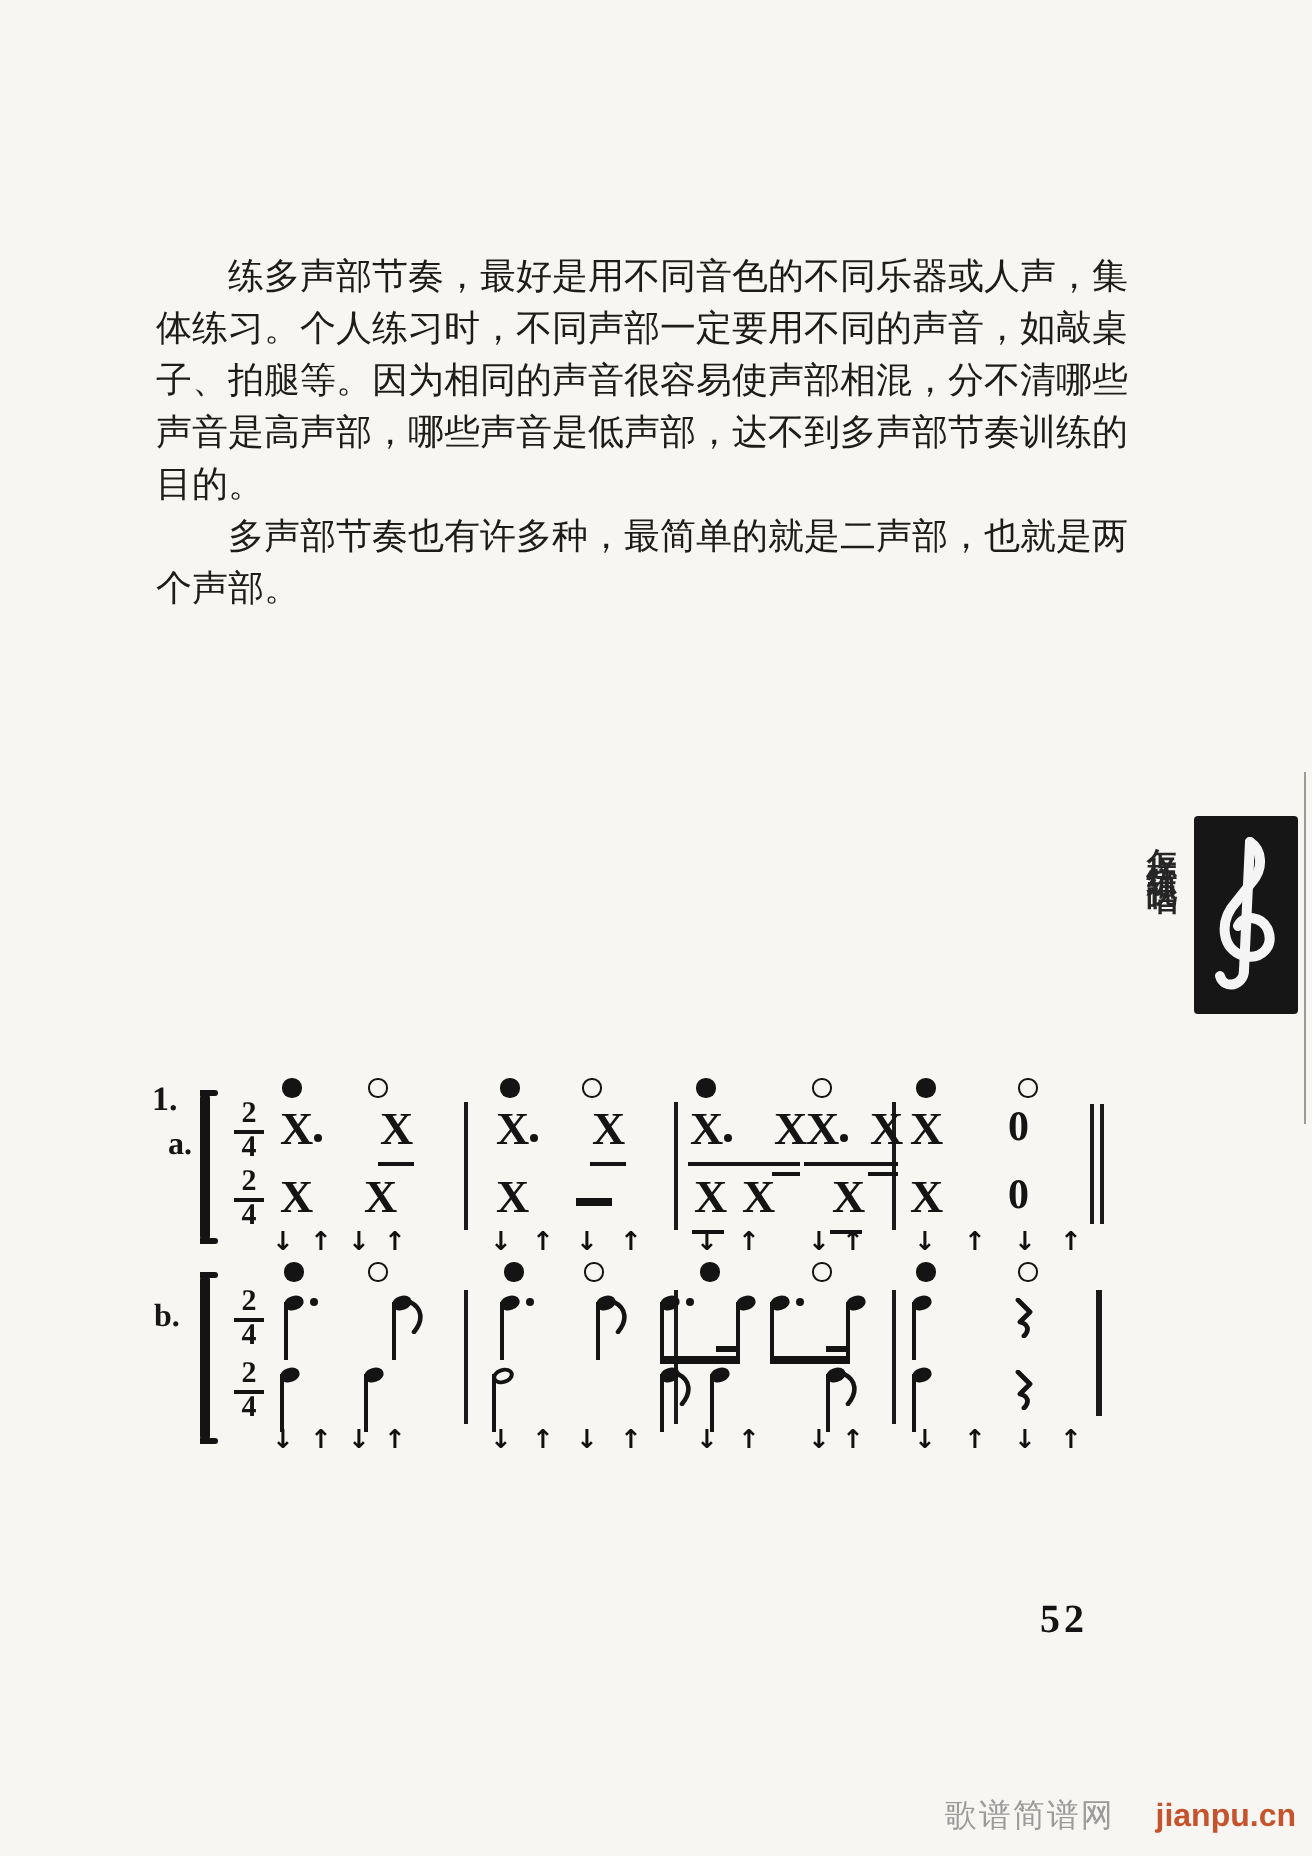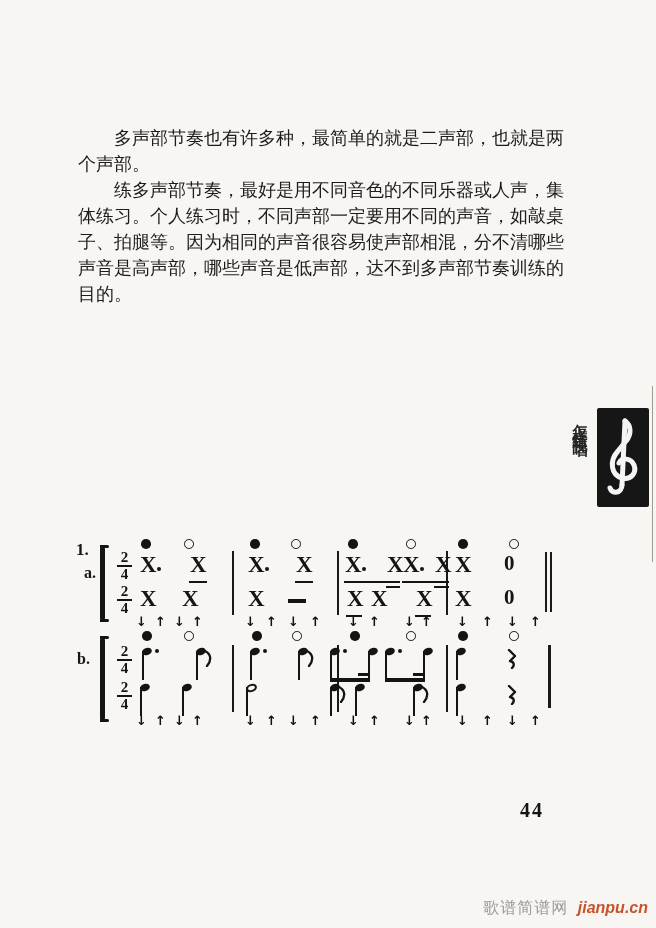--- a/index.html
+++ b/index.html
@@ -37,30 +37,30 @@
   .sidetitle{position:absolute;left:570px;top:412px;writing-mode:vertical-rl;text-orientation:upright;
              font:600 15px "Liberation Serif",serif;letter-spacing:4.5px;color:#262626;}
   .clefbox{position:absolute;left:597px;top:408px;width:52px;height:99px;background:#161616;
            border-radius:2px;display:flex;align-items:center;justify-content:center;}
   .edgeline{position:absolute;left:652px;top:386px;width:1.2px;height:176px;background:#8f8a82;opacity:.85;}
   
   .pagenum{position:absolute;left:520px;top:799px;font:700 20px "Liberation Serif",serif;
            letter-spacing:2px;color:#141414;}
   .watermark{position:absolute;right:8px;top:898px;font:16px "Liberation Sans",sans-serif;white-space:nowrap;}
   .wmname{letter-spacing:1px;}
-  .wmurl{font-weight:700;margin-left:5px;font-style:italic;}
+  .wmurl{font-weight:700;margin-left:16px;}
 </style>
 </head>
 <body>
 
 <div id="page">
 
   <div class="textblock">
+    <p>练多声部节奏，最好是用不同音色的不同乐器或人声，集体练习。个人练习时，不同声部一定要用不同的声音，如敲桌子、拍腿等。因为相同的声音很容易使声部相混，分不清哪些声音是高声部，哪些声音是低声部，达不到多声部节奏训练的目的。</p>
     <p>多声部节奏也有许多种，最简单的就是二声部，也就是两个声部。</p>
-    <p>练多声部节奏，最好是用不同音色的不同乐器或人声，集体练习。个人练习时，不同声部一定要用不同的声音，如敲桌子、拍腿等。因为相同的声音很容易使声部相混，分不清哪些声音是高声部，哪些声音是低声部，达不到多声部节奏训练的目的。</p>
   </div>
 
   <div class="mus" id="musicArea">
     <span class="muslabel" style="left:76px;top:540px">1.</span>
     <span class="muslabel" style="left:84px;top:564px;font-size:16px">a.</span>
     <span class="muslabel" style="left:77px;top:650px;font-size:16px">b.</span>
   <div class="brace" style="left: 100px; top: 547px; height: 73px;"></div>
       <div class="timesig" style="left: 116px; top: 551px;">
         <span class="tsn">2</span>
         <span class="tsl"></span>
@@ -239,20 +239,20 @@
           <path d="M22 6 C28 10 29 19 23 26 L15 36 C6 46 8 60 19 63 C28 65 34 58 31 50 C28 43 19 42 16 48"></path>
           <path d="M22 6 L19 70"></path>
           <path d="M19 70 C19 78 9 80 7 73"></path>
         </g>
       </svg>
     </span>
   </div>
 
   <div class="edgeline"></div>
 
-  <div class="pagenum">44</div>
+  <div class="pagenum">52</div>
 
   <div class="watermark">
     <span class="wmname" style="color: rgb(155, 155, 155); margin-left: 20px;">歌谱简谱网</span>
     <span class="wmurl" style="color: rgb(197, 83, 43);">jianpu.cn</span>
   </div>
 
 </div>
 
 </body></html>

